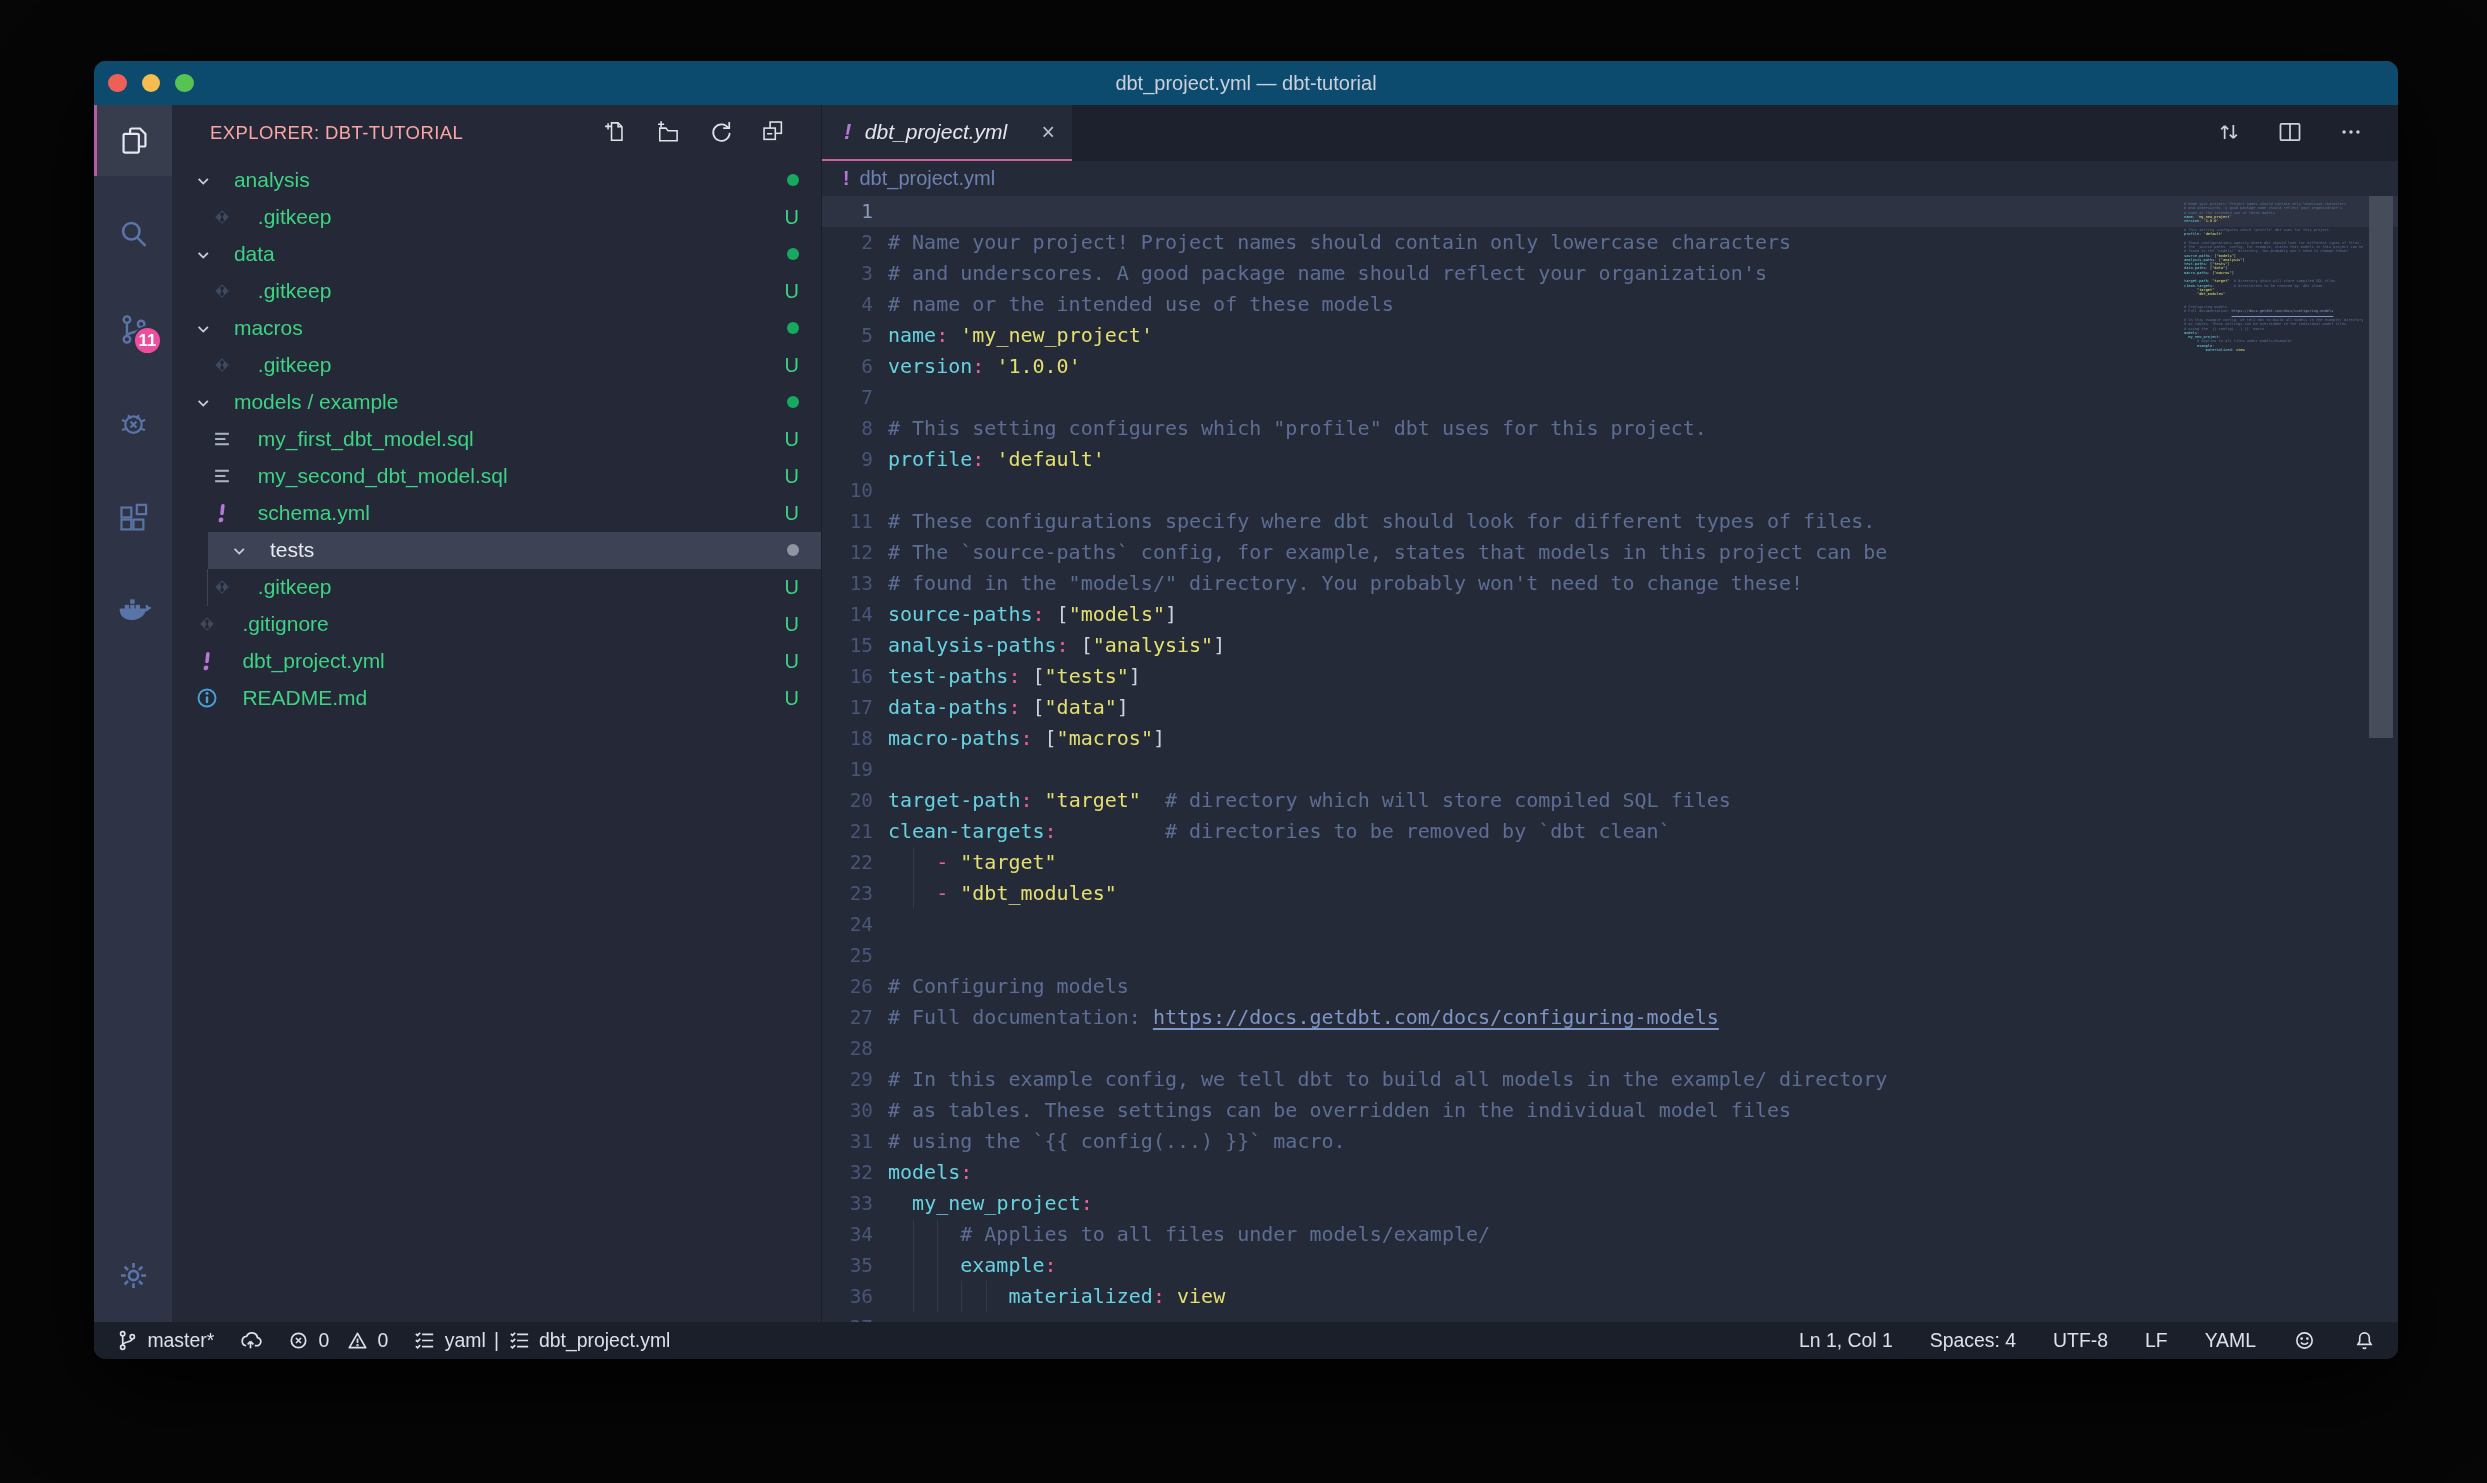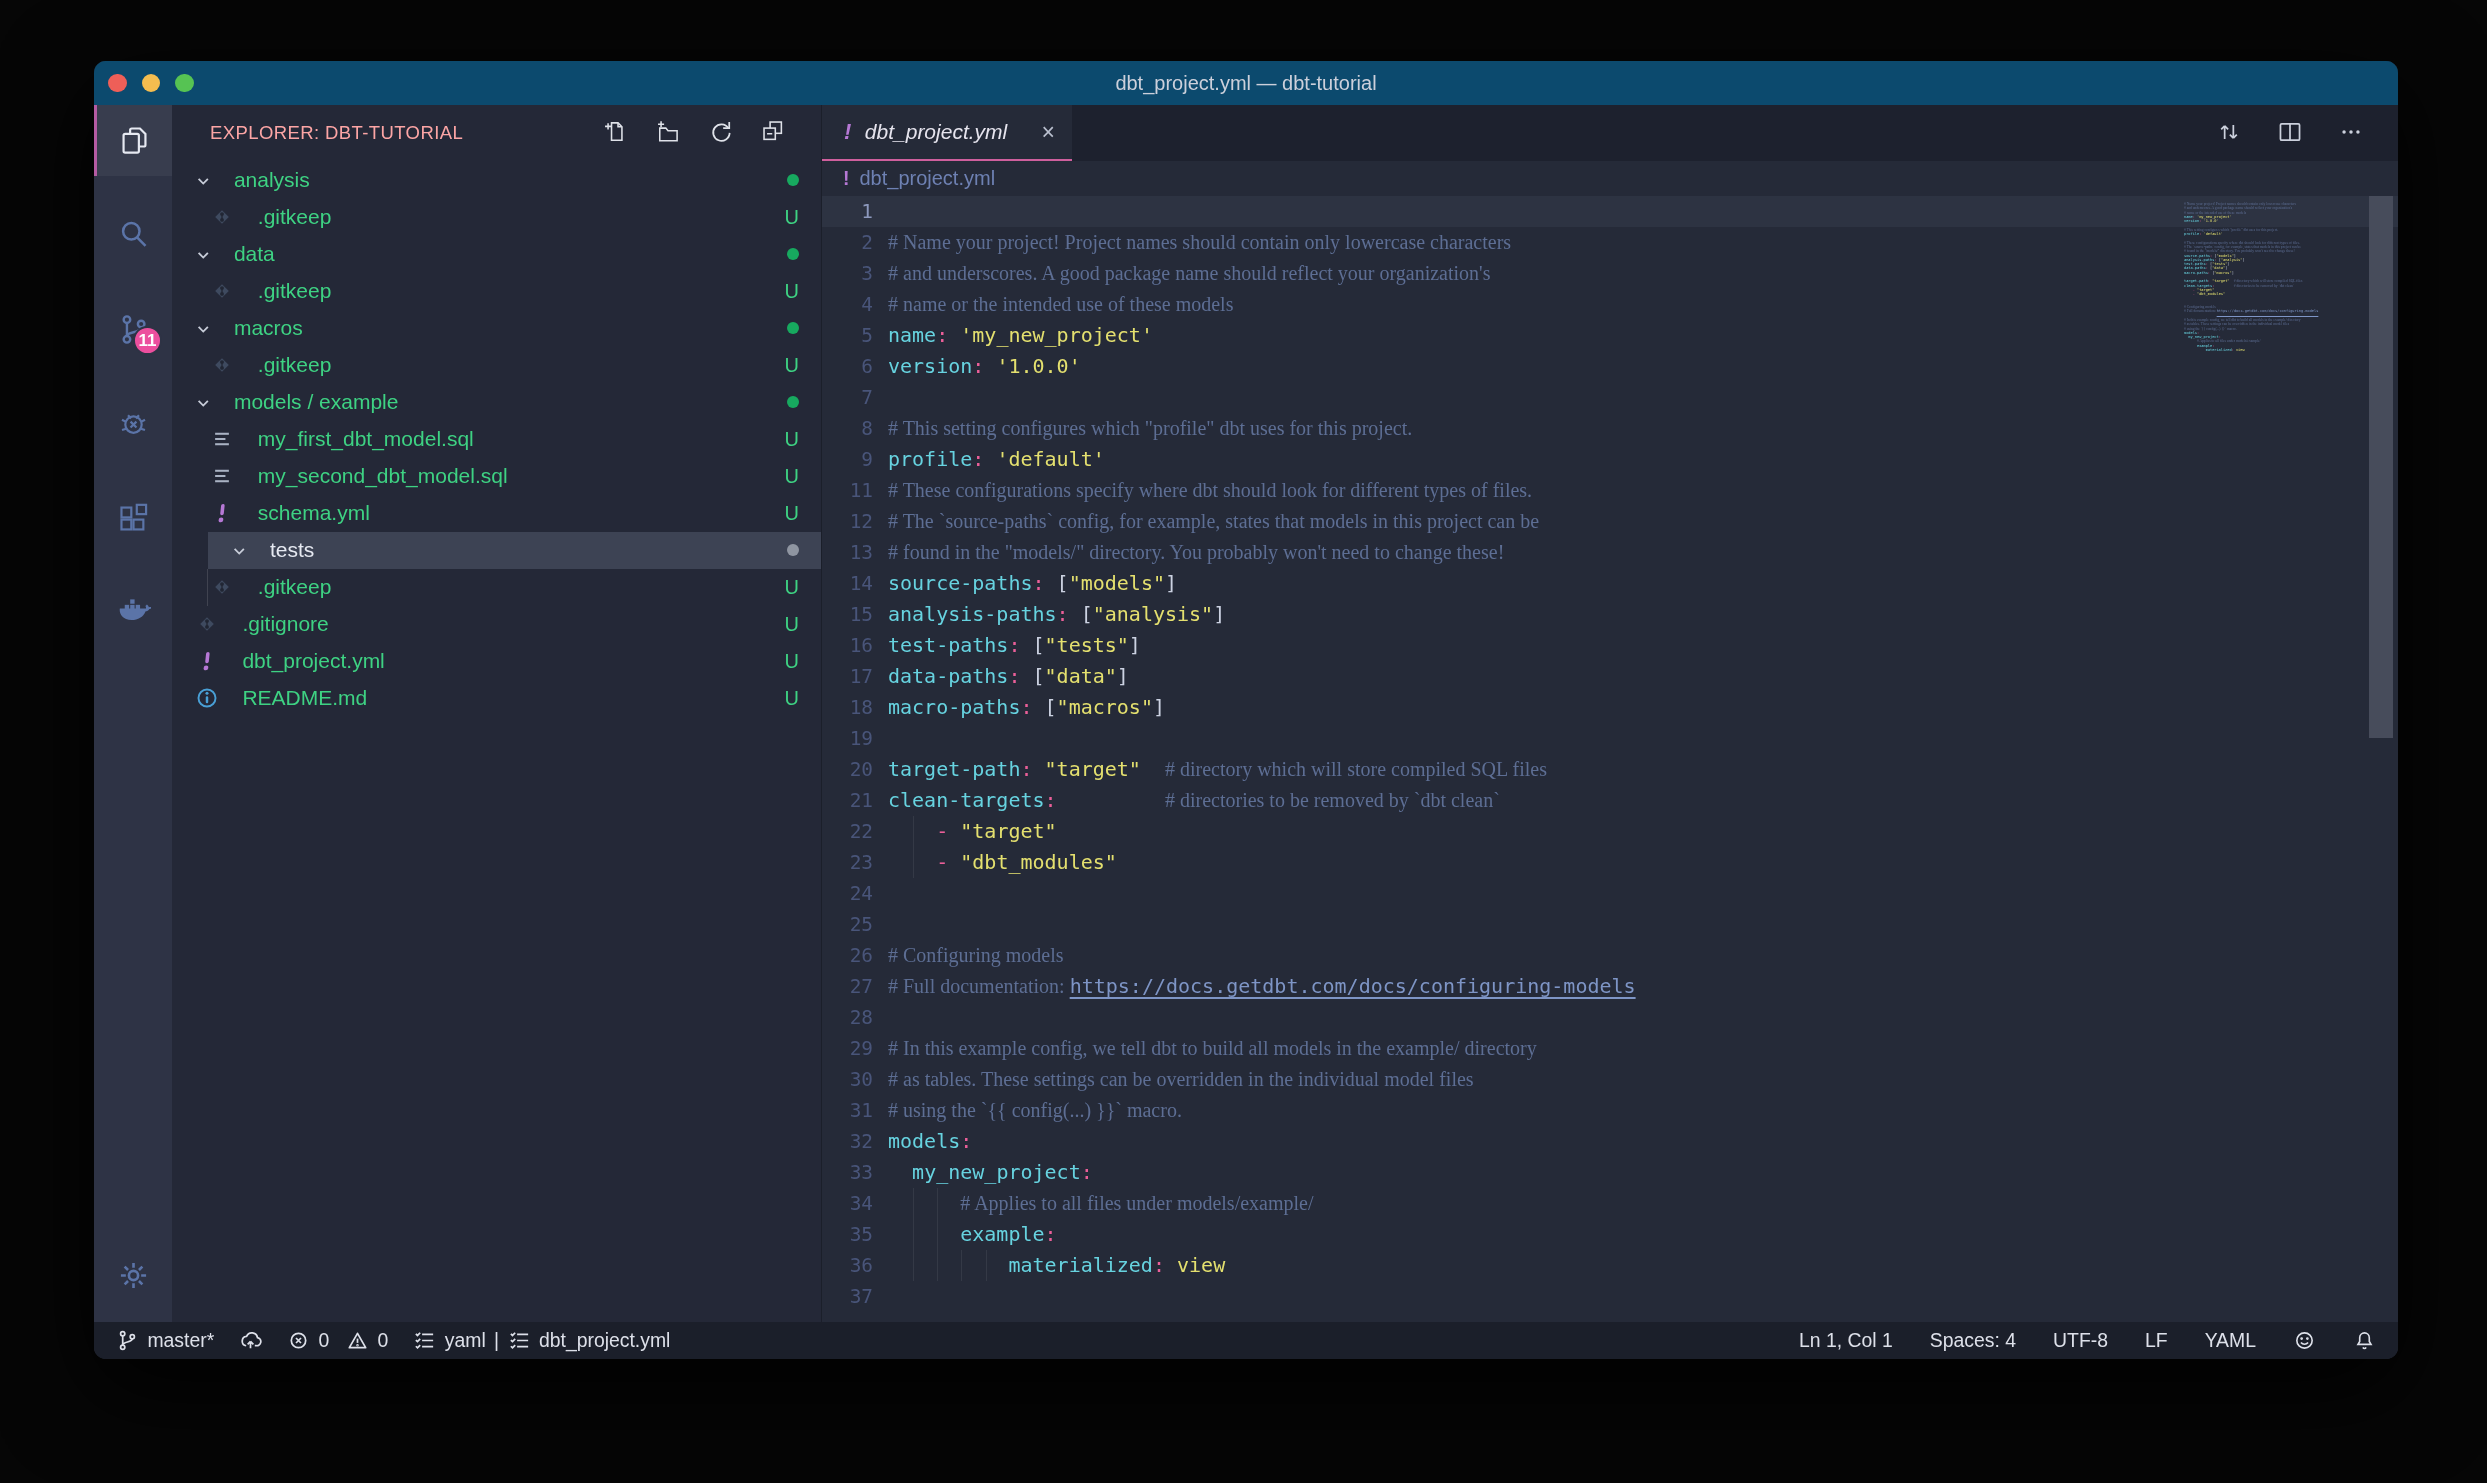--- a/index.html
+++ b/index.html
@@ -63,21 +63,21 @@
   .breadcrumb{flex:0 0 35px;display:flex;align-items:center;padding-left:21px;gap:10px;font-size:20px;color:#6e81b3;}
   .breadcrumb .mod{color:var(--purple);font-weight:bold;font-size:19.4px;}
   
   .editor{flex:1;position:relative;overflow:hidden;font-family:"DejaVu Sans Mono",monospace;font-size:20px;}
   .line{height:31px;line-height:31px;display:flex;white-space:pre;position:relative;}
   .line.cur{background:rgba(130,142,175,.09);}
   .ln{flex:0 0 51px;text-align:right;color:#49557a;font-size:19.4px;}
   .line.cur .ln{color:#8d99bd;}
   .codeseg{padding-left:15px;position:relative;}
   .gd{position:absolute;top:0;bottom:0;width:0.8px;background:rgba(255,255,255,.07);}
-  .tc{color:var(--slate);font-family:Liberation Serif, serif;} .tk{color:var(--cyan);} .tp{color:var(--pink);}
+  .tc{color:var(--slate);} .tk{color:var(--cyan);} .tp{color:var(--pink);}
   .ts{color:var(--yellow);} .tb{color:#ccd2e2;} .tw{color:#c8cede;}
   .tu{color:var(--link);text-decoration:underline;text-underline-offset:4.2px;}
   #minimap{position:absolute;top:1.7px;right:35px;width:179px;font-size:3.6px;line-height:4.3px;white-space:pre;overflow:hidden;height:185px;}
   #minimap .line{height:4.3px;line-height:4.3px;background:none;}
   .vscroll{position:absolute;right:5px;top:0;width:23.6px;height:542px;background:#474c5b;}
   
   .statusbar{flex:0 0 37px;background:#1b1f2a;display:flex;align-items:center;padding:0 22px;color:#dde0e9;font-size:19.4px;}
   .sb-group{display:flex;align-items:center;gap:8.4px;}
   .statusbar .left{display:flex;align-items:center;gap:25px;}
   .statusbar .right{margin-left:auto;display:flex;align-items:center;gap:37px;}
@@ -381,20 +381,21 @@
         <div id="code">
             <div class="line cur"><span class="ln">1</span><span class="codeseg"></span></div>
             <div class="line"><span class="ln">2</span><span class="codeseg"><span class="tc"># Name your project! Project names should contain only lowercase characters</span></span></div>
             <div class="line"><span class="ln">3</span><span class="codeseg"><span class="tc"># and underscores. A good package name should reflect your organization's</span></span></div>
             <div class="line"><span class="ln">4</span><span class="codeseg"><span class="tc"># name or the intended use of these models</span></span></div>
             <div class="line"><span class="ln">5</span><span class="codeseg"><span class="tk">name</span><span class="tp">:</span><span class="tw"> </span><span class="ts">'my_new_project'</span></span></div>
             <div class="line"><span class="ln">6</span><span class="codeseg"><span class="tk">version</span><span class="tp">:</span><span class="tw"> </span><span class="ts">'1.0.0'</span></span></div>
             <div class="line"><span class="ln">7</span><span class="codeseg"></span></div>
             <div class="line"><span class="ln">8</span><span class="codeseg"><span class="tc"># This setting configures which "profile" dbt uses for this project.</span></span></div>
             <div class="line"><span class="ln">9</span><span class="codeseg"><span class="tk">profile</span><span class="tp">:</span><span class="tw"> </span><span class="ts">'default'</span></span></div>
+            <div class="line"><span class="ln">10</span><span class="codeseg"></span></div>
             <div class="line"><span class="ln">11</span><span class="codeseg"><span class="tc"># These configurations specify where dbt should look for different types of files.</span></span></div>
             <div class="line"><span class="ln">12</span><span class="codeseg"><span class="tc"># The `source-paths` config, for example, states that models in this project can be</span></span></div>
             <div class="line"><span class="ln">13</span><span class="codeseg"><span class="tc"># found in the "models/" directory. You probably won't need to change these!</span></span></div>
             <div class="line"><span class="ln">14</span><span class="codeseg"><span class="tk">source-paths</span><span class="tp">:</span><span class="tw"> </span><span class="tb">[</span><span class="ts">"models"</span><span class="tb">]</span></span></div>
             <div class="line"><span class="ln">15</span><span class="codeseg"><span class="tk">analysis-paths</span><span class="tp">:</span><span class="tw"> </span><span class="tb">[</span><span class="ts">"analysis"</span><span class="tb">]</span></span></div>
             <div class="line"><span class="ln">16</span><span class="codeseg"><span class="tk">test-paths</span><span class="tp">:</span><span class="tw"> </span><span class="tb">[</span><span class="ts">"tests"</span><span class="tb">]</span></span></div>
             <div class="line"><span class="ln">17</span><span class="codeseg"><span class="tk">data-paths</span><span class="tp">:</span><span class="tw"> </span><span class="tb">[</span><span class="ts">"data"</span><span class="tb">]</span></span></div>
             <div class="line"><span class="ln">18</span><span class="codeseg"><span class="tk">macro-paths</span><span class="tp">:</span><span class="tw"> </span><span class="tb">[</span><span class="ts">"macros"</span><span class="tb">]</span></span></div>
             <div class="line"><span class="ln">19</span><span class="codeseg"></span></div>
             <div class="line"><span class="ln">20</span><span class="codeseg"><span class="tk">target-path</span><span class="tp">:</span><span class="tw"> </span><span class="ts">"target"</span><span class="tw">  </span><span class="tc"># directory which will store compiled SQL files</span></span></div>

